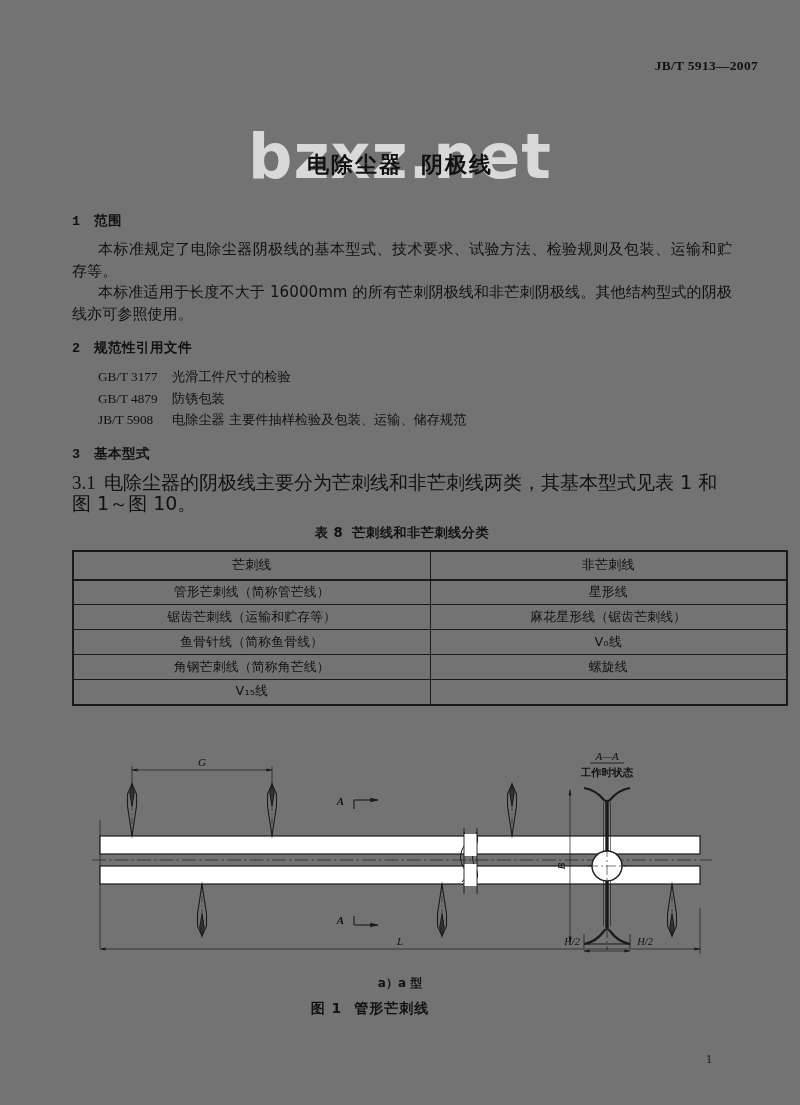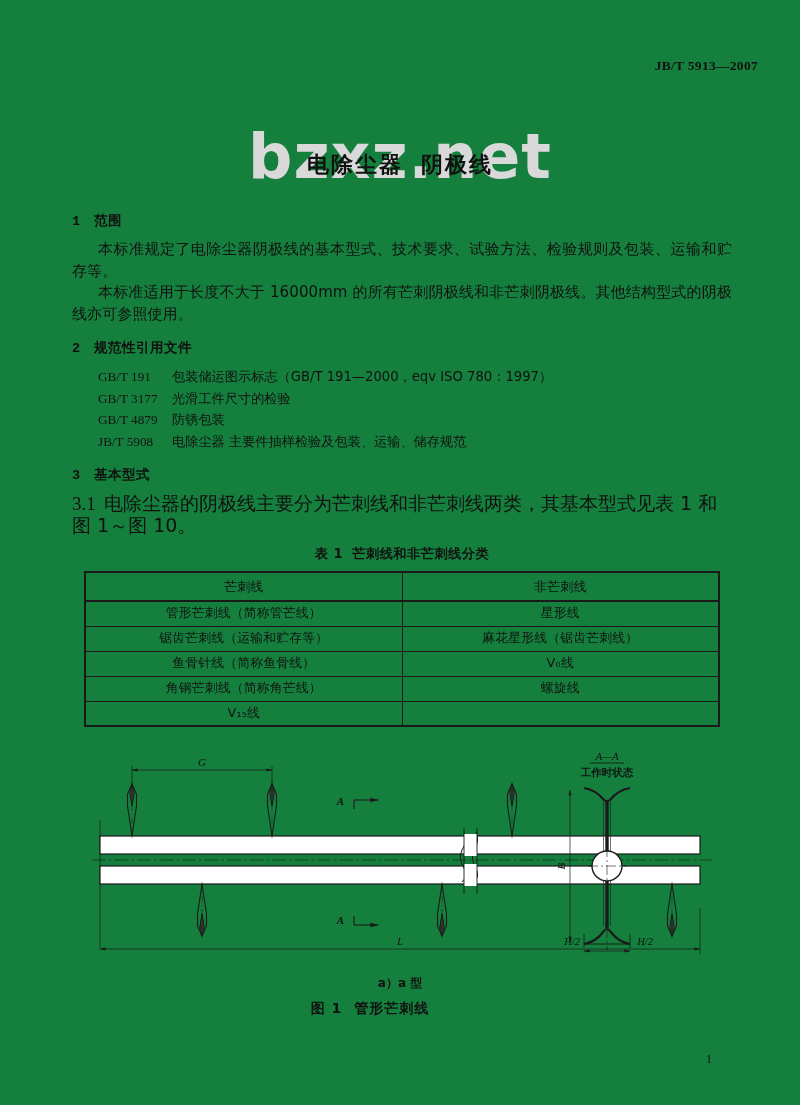--- a/index.html
+++ b/index.html
@@ -12,21 +12,21 @@
     position: relative;
     font-family: "DejaVu Sans", "Liberation Sans", sans-serif;
     color: #1a1a1a;
     overflow: hidden;
   }
 
   .page {
     position: relative;
     width: 800px;
     height: 1105px;
-    background: #15803d;
+    background: #737373;
   }
 
   
   .doc-header {
     position: absolute;
     top: 58px;
     right: 42px;
     font-family: "Liberation Serif", "DejaVu Serif", serif;
     font-size: 13.5px;
     letter-spacing: .3px;
@@ -131,21 +131,21 @@
     font-size: 13.2px;
     font-weight: 700;
     margin: 9px 0 4px 0;
     letter-spacing: .5px;
     color: #111;
   }
   .tbl-caption .sp { display: inline-block; width: 9px; }
 
   table.classify {
     border-collapse: collapse;
-    width: 636px;
+    width: 716px;
     margin: 8px auto;
     table-layout: fixed;
   }
   table.classify td {
     border: 1px solid #1a1a1a;
     text-align: center;
     font-size: 12.8px;
     height: 25px;
     padding: 2px 4px;
     color: #111;
@@ -229,23 +229,20 @@
     <p class="para indent">本标准规定了电除尘器阴极线的基本型式、技术要求、试验方法、检验规则及包装、运输和贮存等。</p>
     <p class="para indent">本标准适用于长度不大于 16000mm 的所有芒刺阴极线和非芒刺阴极线。其他结构型式的阴极线亦可参照使用。</p>
 
     <div class="block-gap"></div>
 
     <div class="sec-head">
       <span class="num">2</span><span>规范性引用文件</span>
     </div>
 
     <ul class="reflist">
-      <li>
-        <span class="code">GB/T 191</span><span>包装储运图示标志（GB/T 191—2000，eqv ISO 780：1997）</span>
-      </li>
       <li>
         <span class="code">GB/T 3177</span><span>光滑工件尺寸的检验</span>
       </li>
       <li>
         <span class="code">GB/T 4879</span><span>防锈包装</span>
       </li>
       <li>
         <span class="code">JB/T 5908</span><span>电除尘器 主要件抽样检验及包装、运输、储存规范</span>
       </li>
     </ul>
@@ -253,21 +250,21 @@
     <div class="block-gap"></div>
 
     <div class="sec-head">
       <span class="num">3</span><span>基本型式</span>
     </div>
     <div class="clause">
       <span class="cnum">3.1</span><span>电除尘器的阴极线主要分为芒刺线和非芒刺线两类，其基本型式见表 1 和图 1～图 10。</span>
     </div>
 
     <div class="tbl-caption">
-      <span>表 1</span><span class="sp"></span><span>芒刺线和非芒刺线分类</span>
+      <span>表 8</span><span class="sp"></span><span>芒刺线和非芒刺线分类</span>
     </div>
 
     <table class="classify">
       <tbody>
         <tr class="hdr">
           <td>芒刺线</td>
           <td>非芒刺线</td>
         </tr>
         <tr>
           <td>管形芒刺线（简称管芒线）</td>

